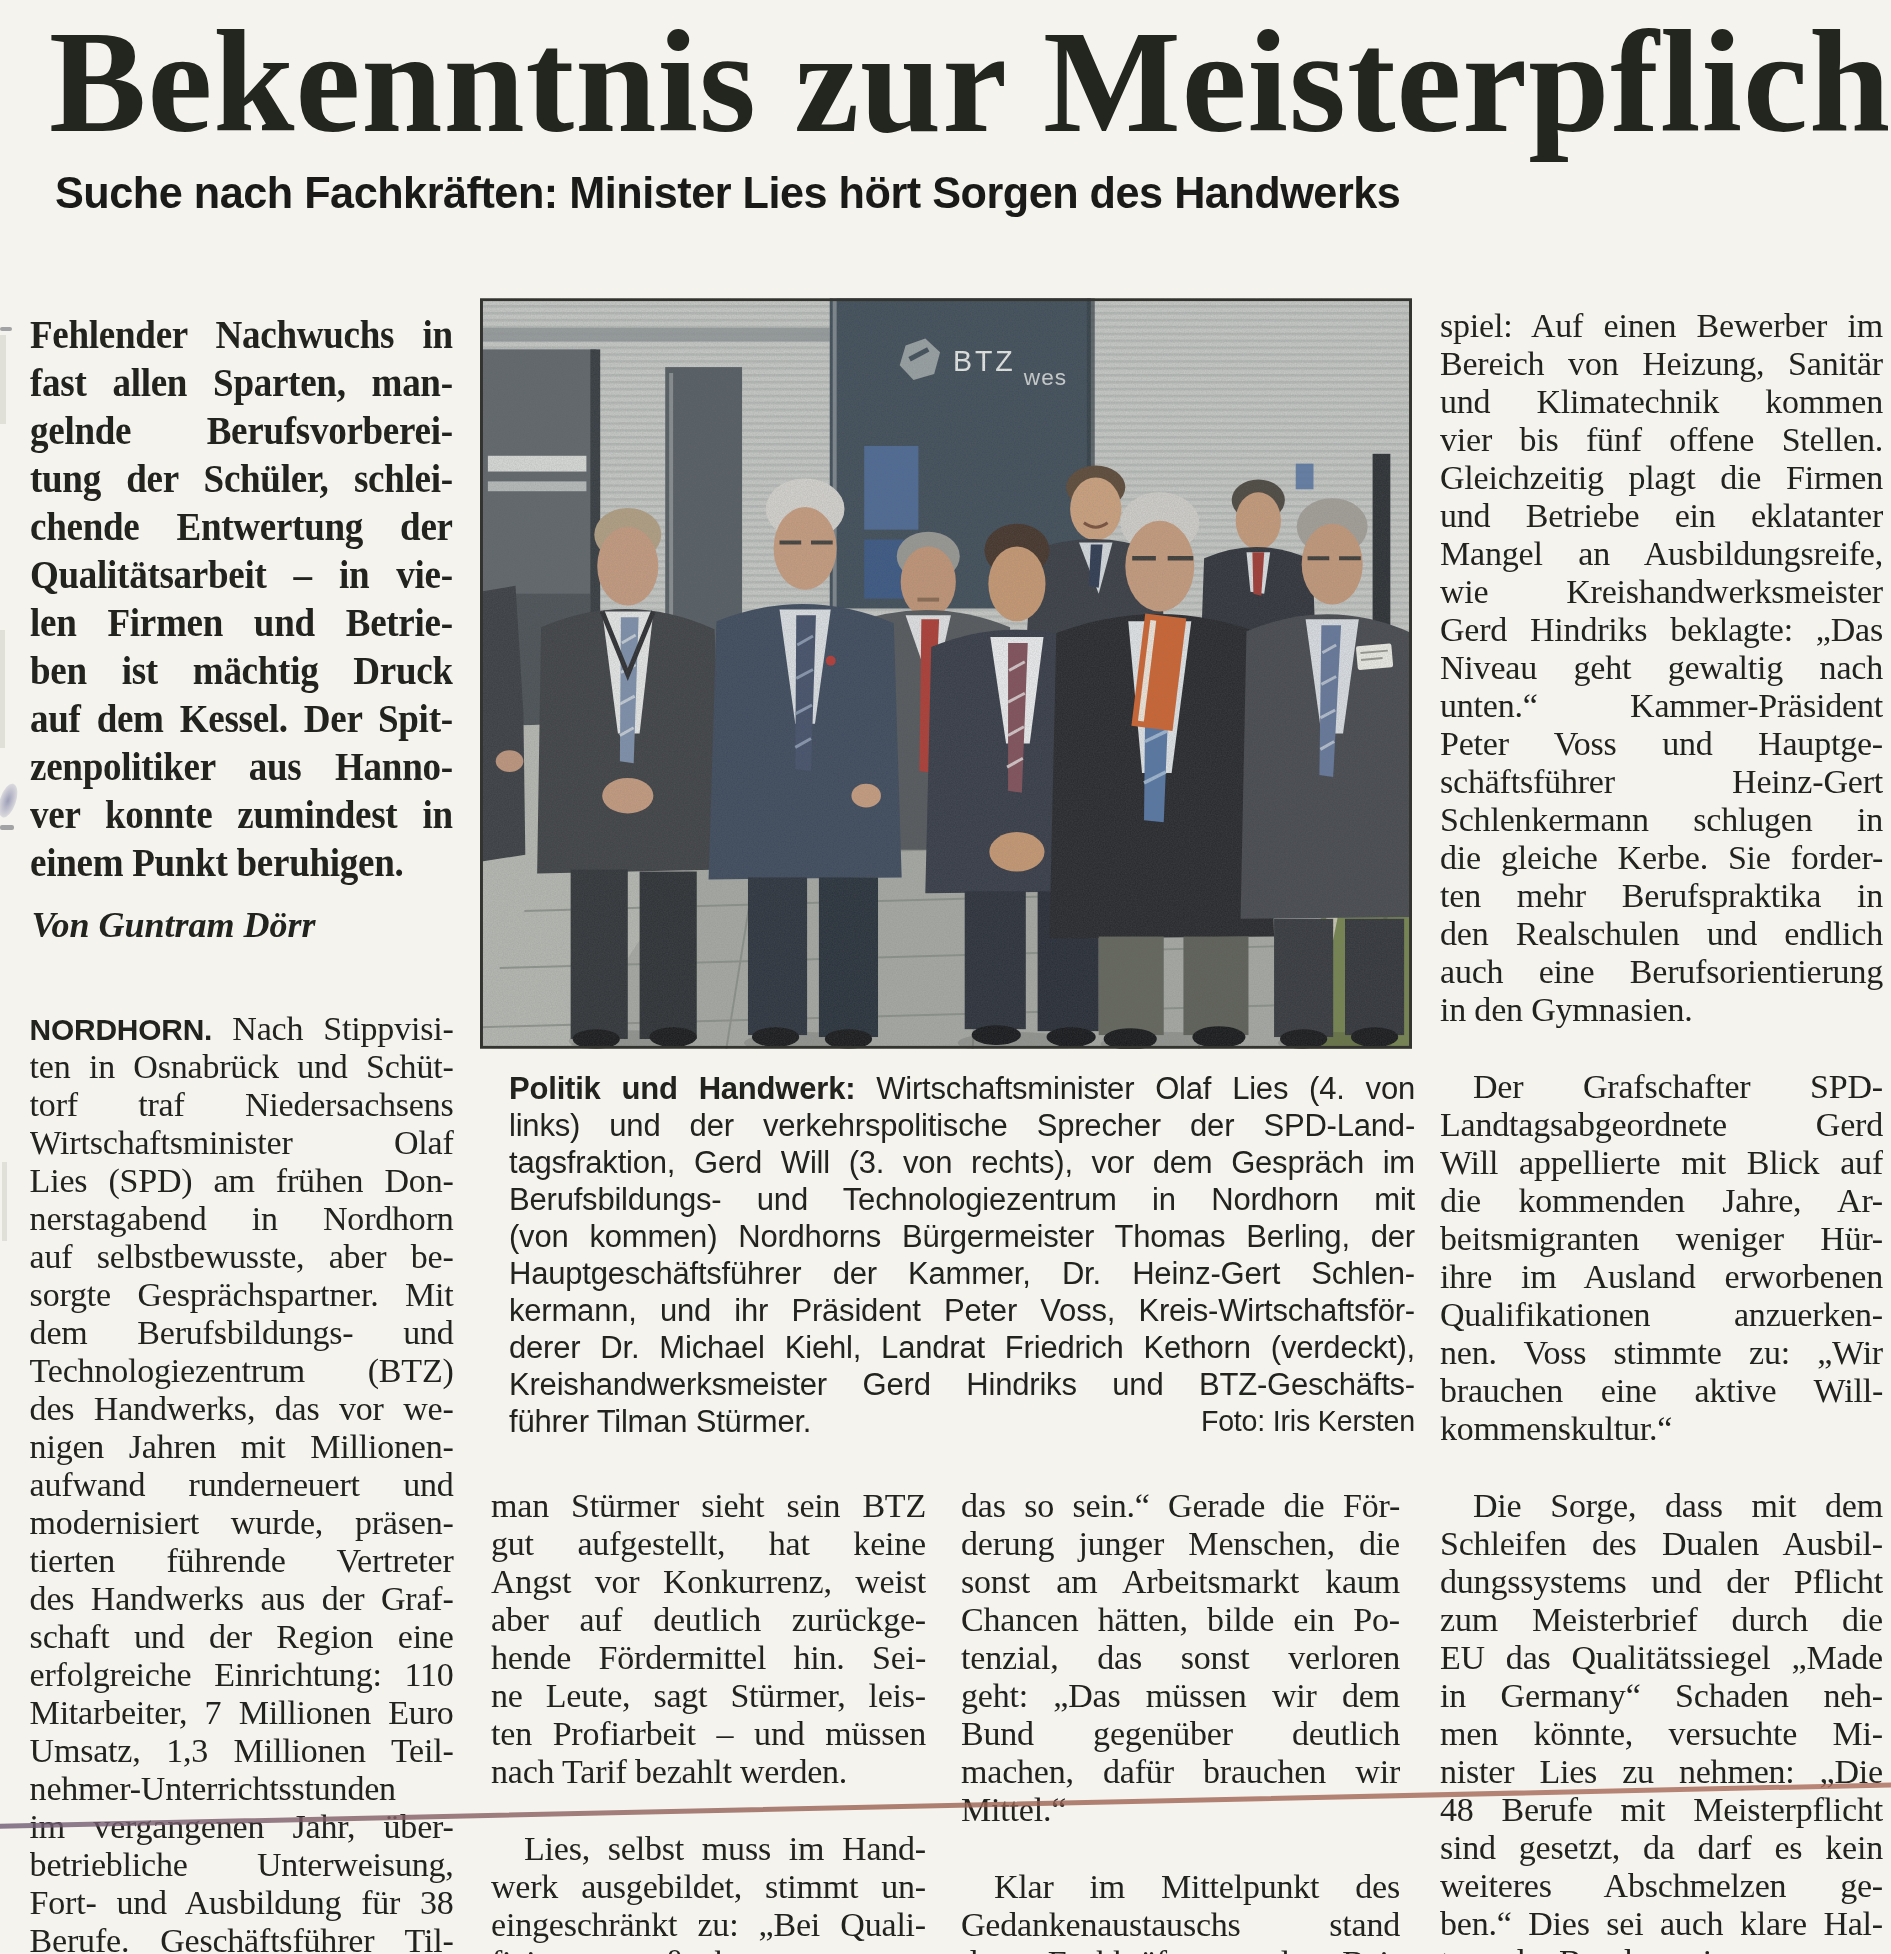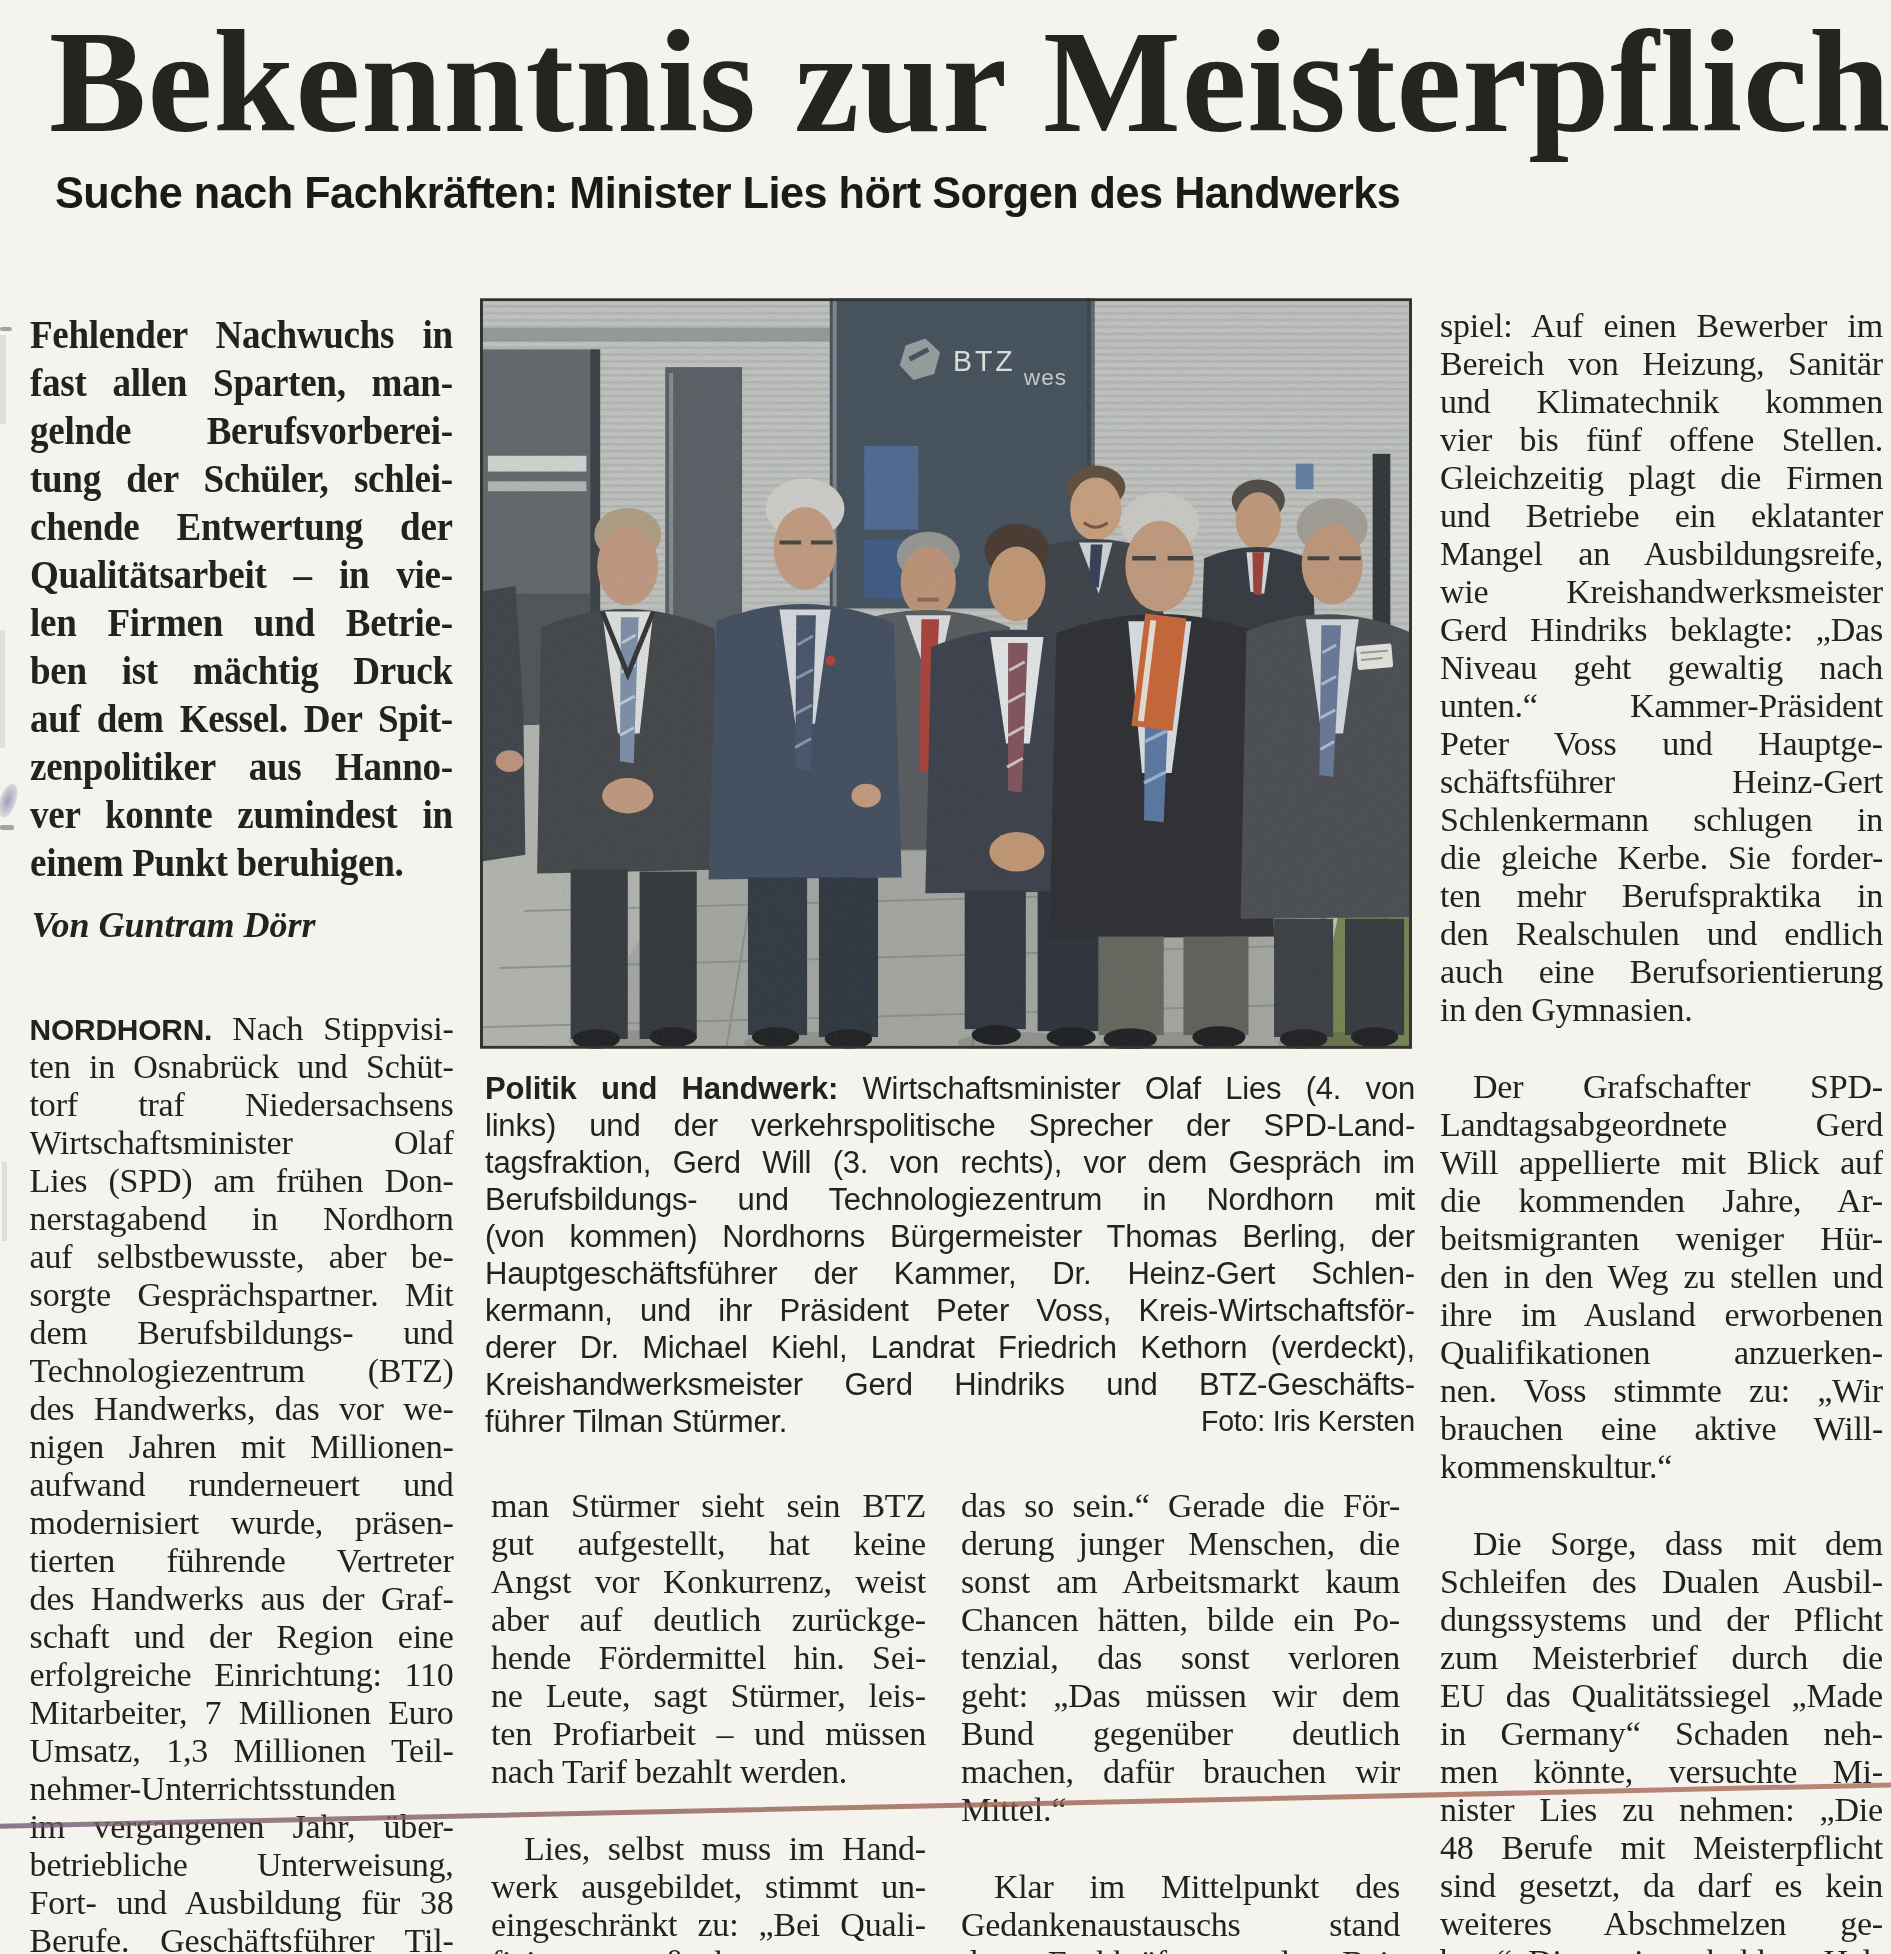--- a/index.html
+++ b/index.html
@@ -21,21 +21,21 @@
   .body-size .tl{font-size:34px;height:38px;line-height:38px;}
   #lead-col{left:29.6px;top:311px;width:445px;transform:scaleX(0.95);transform-origin:left top;}
   #lead-col .tl{font-size:39px;height:48px;line-height:48px;font-weight:700;letter-spacing:-0.3px;}
   #byline{left:31.5px;top:904px;font-style:italic;font-weight:700;font-size:36px;}
   #col1{left:29.6px;top:993px;width:424px;margin-top:17px;}
   #col2{left:491px;top:1487px;width:435px;}
   #col3{left:961px;top:1487px;width:439px;}
   #col4{left:1440px;top:307px;width:443px;}
   
   #caption{left:485px;top:1070px;width:930px;font-family:"Liberation Sans",sans-serif;}
-  #caption .tl{font-size:31px;height:37px;line-height:37px;letter-spacing:-0.2px;}
+  #caption .tl{font-size:31px;height:37px;line-height:37px;letter-spacing:-0.2px;margin-left:24px;}
   #caption .bold-lead{font-size:1em;}
   .credit-row{display:flex;justify-content:space-between;}
   .credit-row span{white-space:nowrap;}
   .credit{font-size:28.6px;}
   
   #photo{left:480px;top:298px;width:932px;height:751px;}
   #photo svg{display:block;}
   
   #pen-line{left:-14.8px;top:1824px;width:1936px;height:4.9px;
             background:linear-gradient(90deg,#6f5b76,#9a6252 45%,#aa6a58);
@@ -141,21 +141,20 @@
       <div class="tl"><span>die gleiche Kerbe. Sie forder-</span></div>
       <div class="tl"><span>ten mehr Berufspraktika in</span></div>
       <div class="tl"><span>den Realschulen und endlich</span></div>
       <div class="tl"><span>auch eine Berufsorientierung</span></div>
       <div class="tl end"><span>in den Gymnasien.</span></div>
       <div class="tl ind"><span>Der Grafschafter SPD-</span></div>
       <div class="tl"><span>Landtagsabgeordnete Gerd</span></div>
       <div class="tl"><span>Will appellierte mit Blick auf</span></div>
       <div class="tl"><span>die kommenden Jahre, Ar-</span></div>
       <div class="tl"><span>beitsmigranten weniger Hür-</span></div>
-      <div class="tl"><span>den in den Weg zu stellen und</span></div>
       <div class="tl"><span>ihre im Ausland erworbenen</span></div>
       <div class="tl"><span>Qualifikationen anzuerken-</span></div>
       <div class="tl"><span>nen. Voss stimmte zu: „Wir</span></div>
       <div class="tl"><span>brauchen eine aktive Will-</span></div>
       <div class="tl end"><span>kommenskultur.“</span></div>
       <div class="tl ind"><span>Die Sorge, dass mit dem</span></div>
       <div class="tl"><span>Schleifen des Dualen Ausbil-</span></div>
       <div class="tl"><span>dungssystems und der Pflicht</span></div>
       <div class="tl"><span>zum Meisterbrief durch die</span></div>
       <div class="tl"><span>EU das Qualitätssiegel „Made</span></div>

